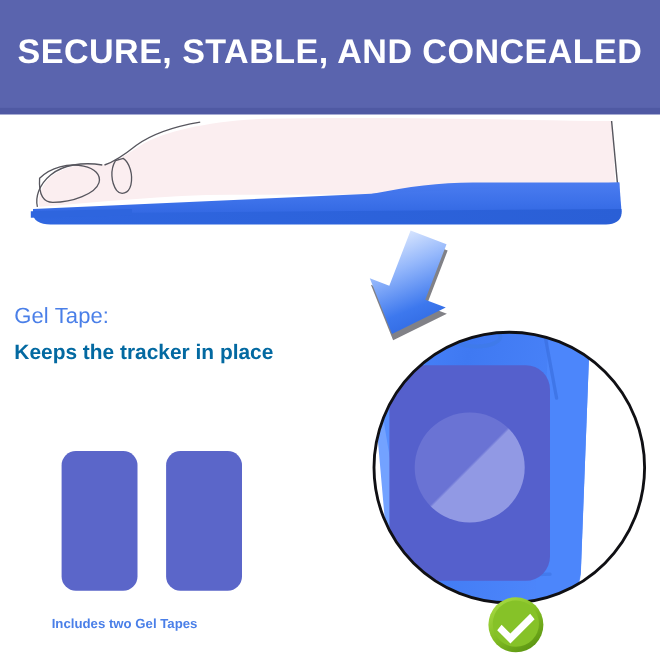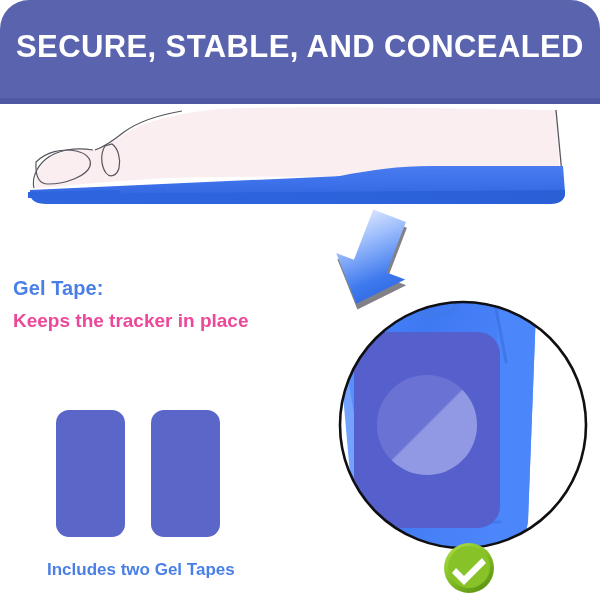--- a/index.html
+++ b/index.html
@@ -13,21 +13,20 @@
     overflow: hidden;
     font-family: "Liberation Sans", sans-serif;
     position: relative;
   }
   #stage {
     position: relative;
     width: 600px;
     height: 600px;
     background: #ffffff;
     overflow: hidden;
-    border-radius: 29px;
   }
 
   
   #header-banner {
     position: absolute;
     left: 0;
     top: 0;
     width: 600px;
     height: 104px;
     background: #5a64ae;
@@ -72,30 +71,30 @@
     width: 118px;
     height: 108px;
   }
 
   
   #gel-tape-heading {
     position: absolute;
     left: 13px;
     top: 277px;
     font-size: 20px;
-    font-weight: bold;
+    font-weight: normal;
     color: #4a7fe8;
     letter-spacing: 0.1px;
   }
   .body-line {
     position: absolute;
     left: 13px;
     font-size: 19px;
     font-weight: bold;
-    color: #ec4899;
+    color: #0369a1;
     letter-spacing: 0px;
     white-space: nowrap;
   }
   #body-line-1 { top: 310px; }
   #body-line-2 { top: 345px; }
 
   
   .gel-tape-swatch {
     position: absolute;
     width: 69px;
@@ -103,21 +102,21 @@
     border-radius: 13px;
     background: #5b66c9;
   }
   #gel-tape-swatch-1 { left: 56px; top: 410px; }
   #gel-tape-swatch-2 { left: 151px; top: 410px; }
 
   #includes-caption {
     position: absolute;
     left: 47px;
     top: 560px;
-    font-size: 17px;
+    font-size: 12px;
     font-weight: bold;
     color: #4a7fe8;
     white-space: nowrap;
   }
 
   
   #detail-callout {
     position: absolute;
     left: 300px;
     top: 270px;

